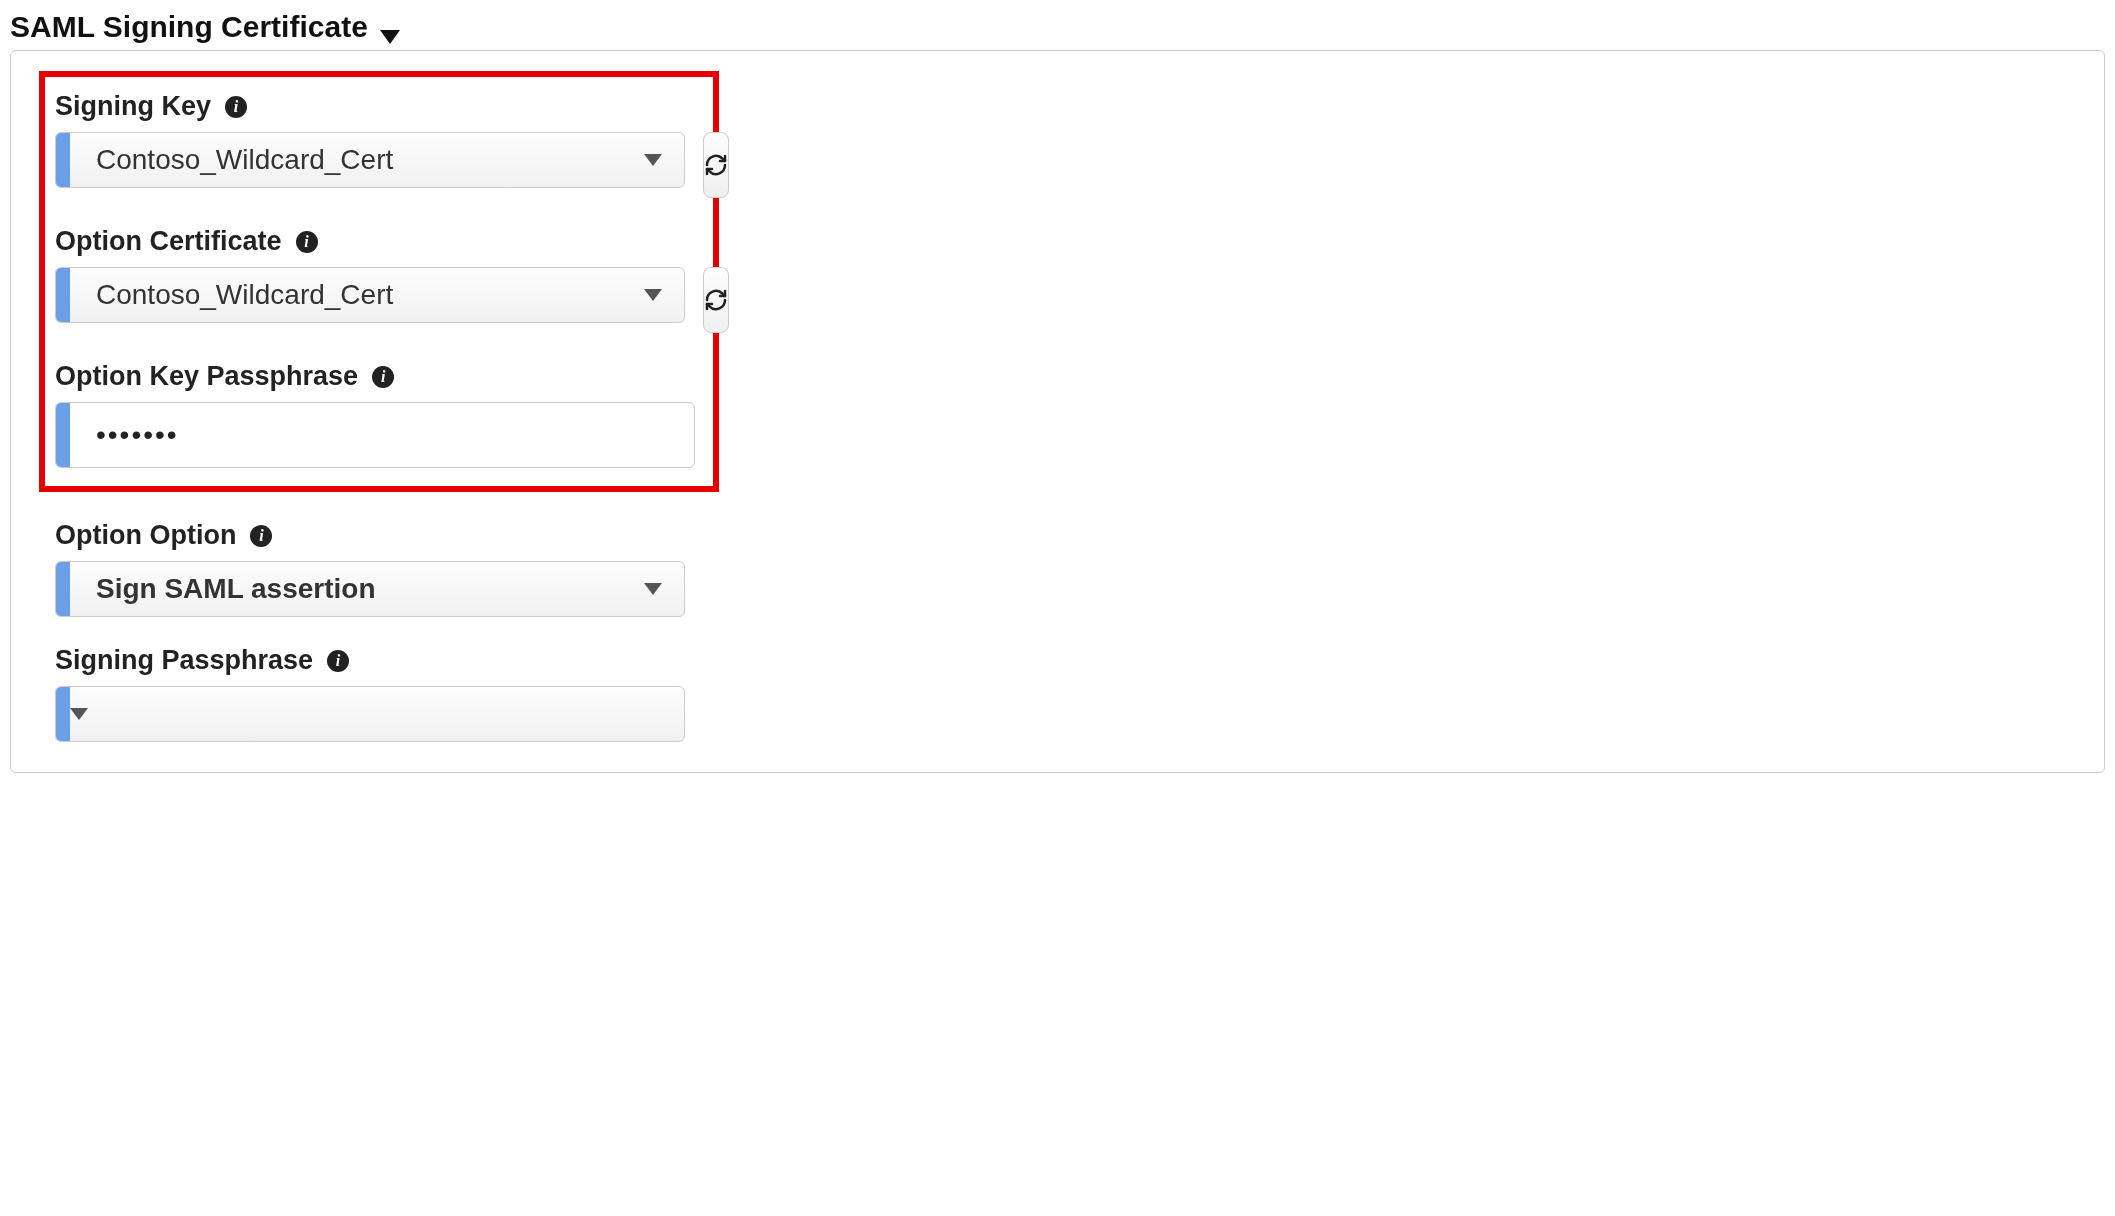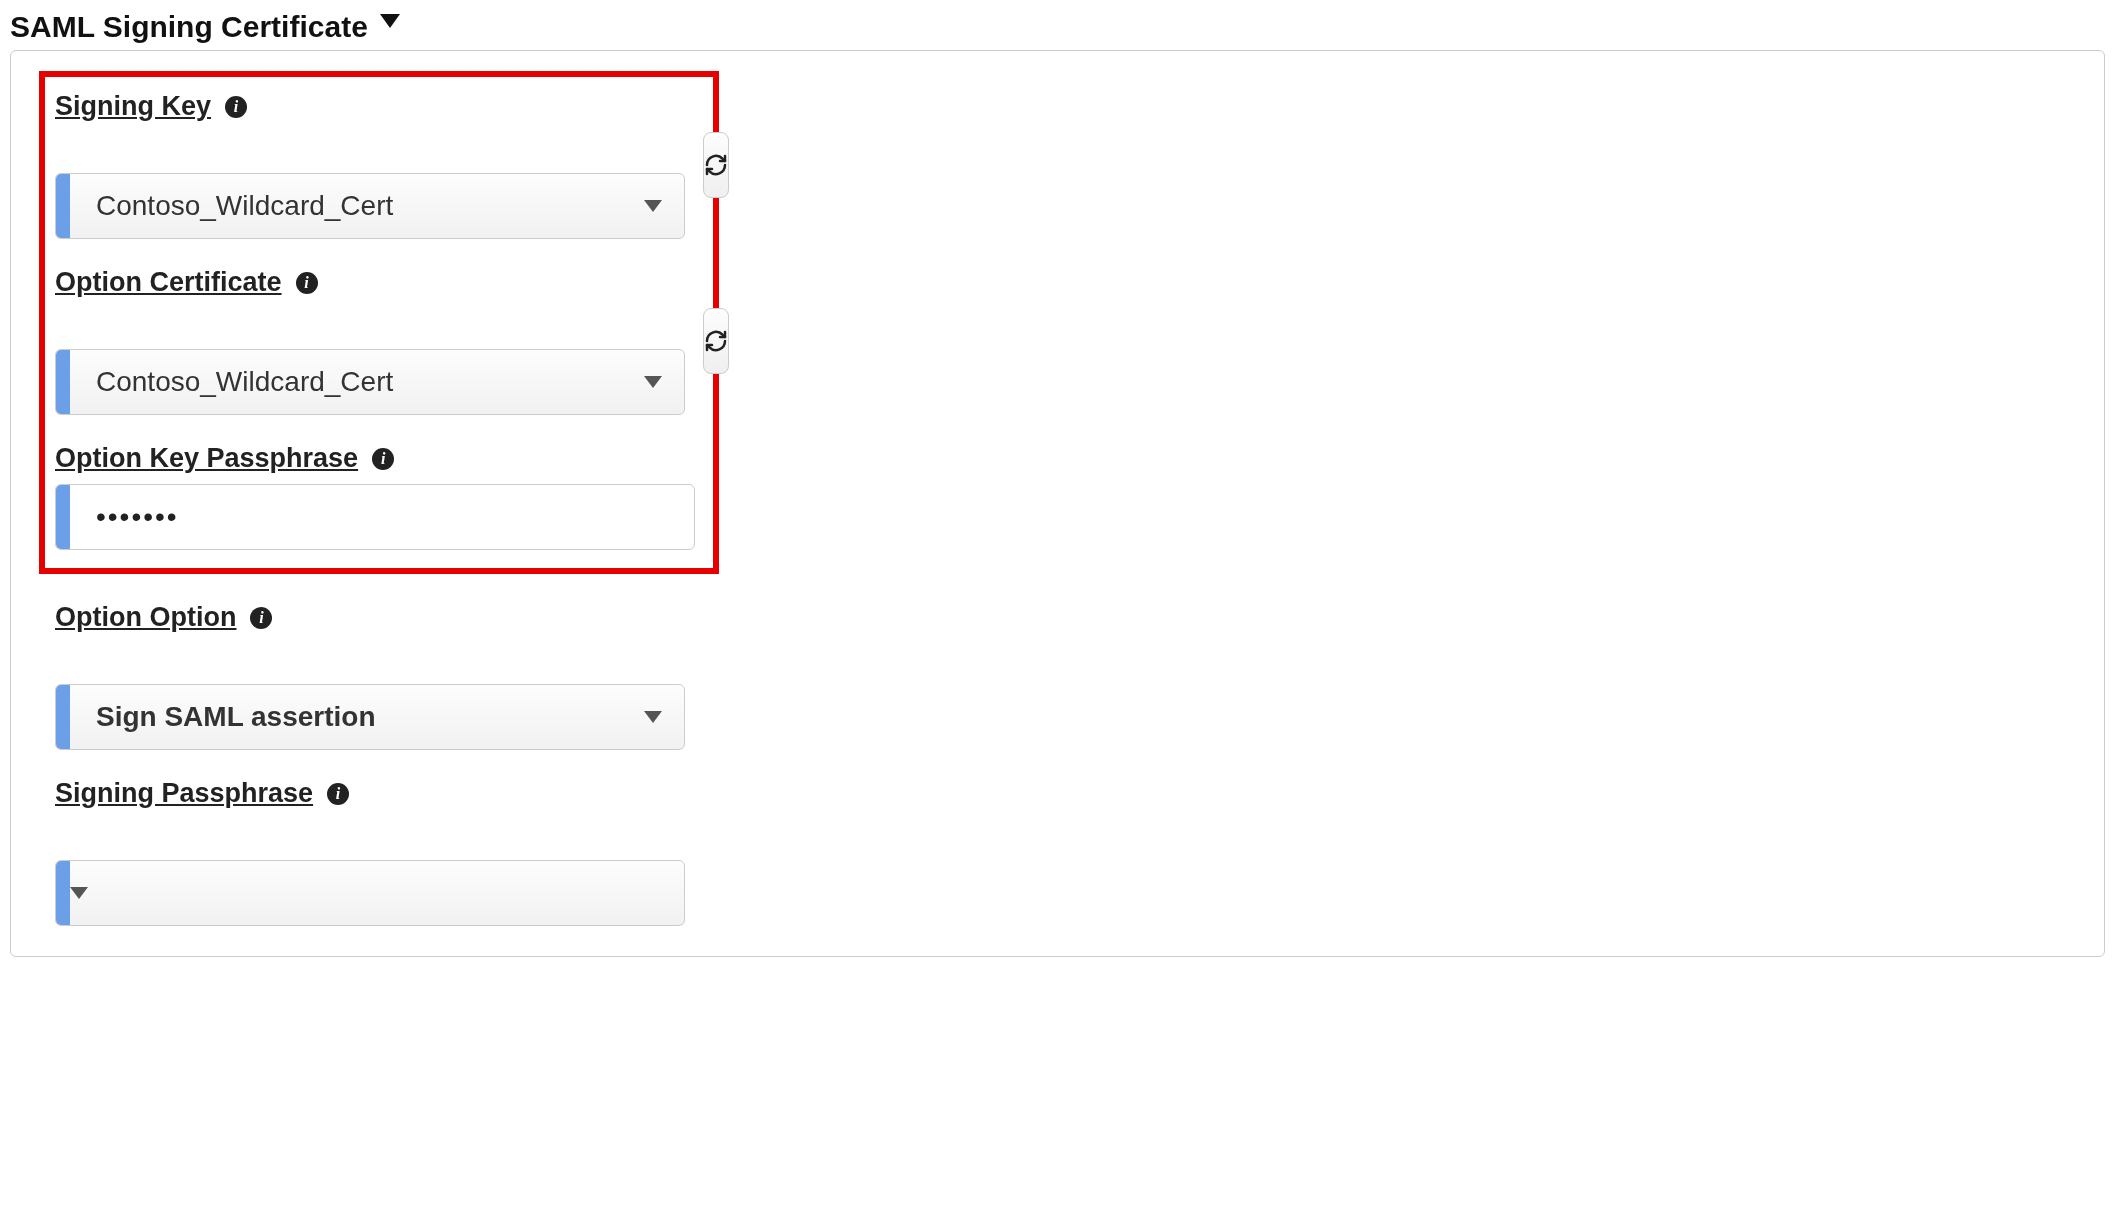--- a/index.html
+++ b/index.html
@@ -5,21 +5,21 @@
     * { box-sizing: border-box; margin: 0; padding: 0; }
     body {
       font-family: -apple-system, BlinkMacSystemFont, "Segoe UI", Helvetica, Arial, sans-serif;
       background: #fff;
       padding: 10px;
       font-size: 28px;
       color: #222;
     }
     .section-header {
       display: flex;
-      align-items: flex-start;
+      align-items: flex-end;
       gap: 12px;
       margin-bottom: 6px;
       cursor: pointer;
     }
     .section-title {
       font-weight: 700;
       font-size: 30px;
       color: #111;
     }
     .caret-down-icon {
@@ -42,21 +42,20 @@
     }
     .field-group {
       margin-bottom: 28px;
     }
     .field-group.last { margin-bottom: 0; }
     .field-label-row {
       display: flex;
       align-items: center;
       gap: 14px;
       margin-bottom: 10px;
-      text-decoration: underline;
     }
     .field-label {
       font-weight: 700;
       font-size: 27px;
       color: #222;
     }
     .info-icon {
       width: 22px; height: 22px;
       border-radius: 50%;
       background: #222;
@@ -71,28 +70,27 @@
       cursor: help;
     }
     .select-row {
       display: flex;
       align-items: stretch;
       gap: 18px;
     }
     .select-control {
       position: relative;
       flex: 0 0 630px;
-      height: 66px;
+      height: 56px;
       border: 1px solid #ccc;
       border-radius: 6px;
       background: linear-gradient(#fdfdfd, #f1f1f1);
       display: flex;
       align-items: center;
       cursor: pointer;
-      margin-top: 41px;
     }
     .select-control.narrow { flex: 0 0 630px; font-weight: bold; }
     .accent-bar {
       width: 14px;
       height: 100%;
       background: #6b9fe8;
       border-top-left-radius: 5px;
       border-bottom-left-radius: 5px;
     }
     .select-value {

